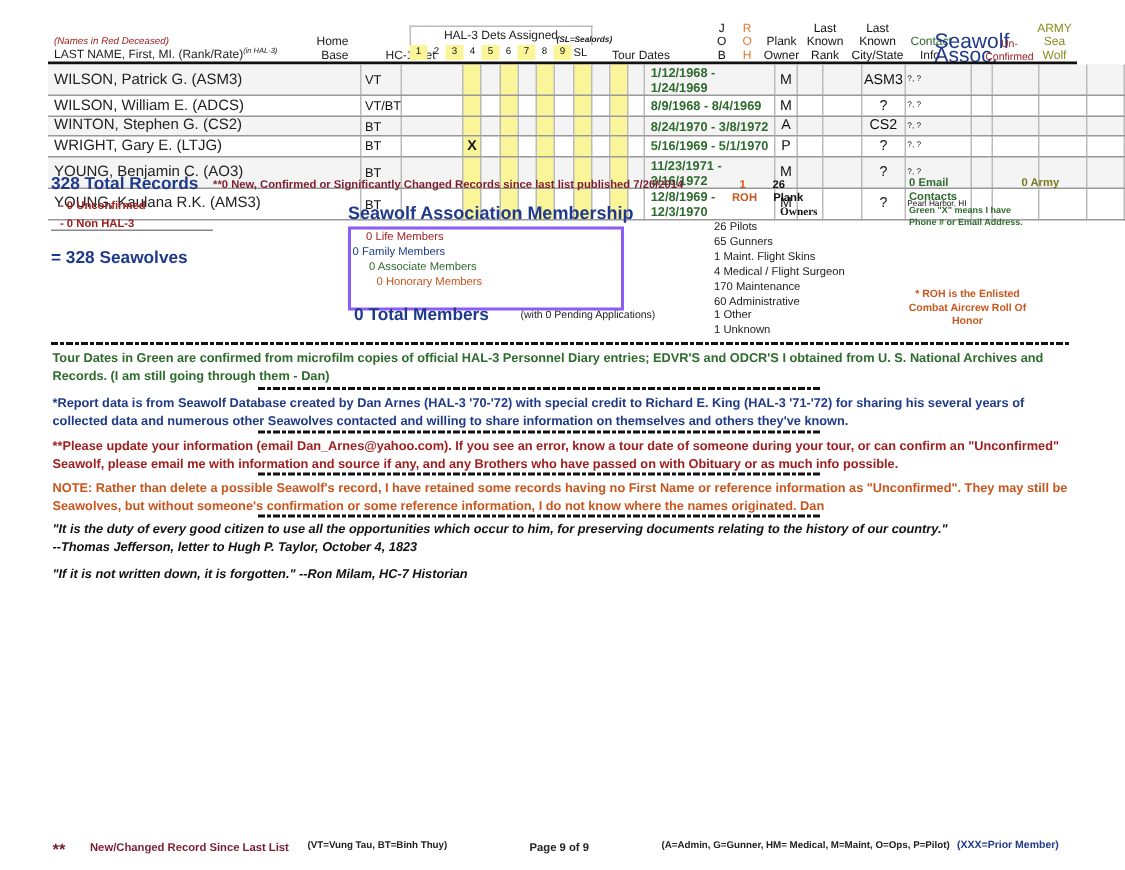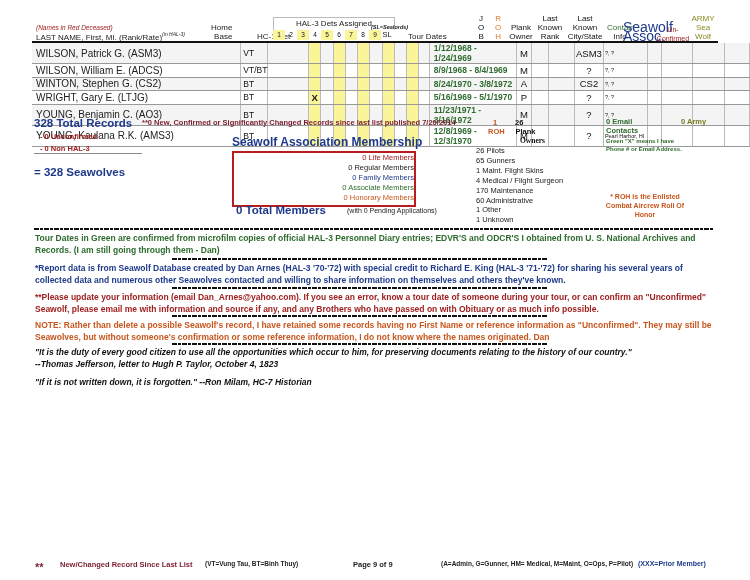--- a/index.html
+++ b/index.html
@@ -257,23 +257,22 @@
 </table>
 
 <div class="abs" style="left:34px;top:117px;font-size:11.5px;font-weight:bold;color:#1f3a8a;">328 Total Records</div>
 <div class="abs" style="left:142px;top:118px;font-size:7.5px;font-weight:bold;color:#7a1e2e;">**0 New, Confirmed or Significantly Changed Records since last list published 7/20/2014</div>
 <div class="abs" style="left:40px;top:132px;font-size:7.5px;font-weight:bold;color:#a02020;">- 0 Unconfirmed</div>
 <div class="abs" style="left:40px;top:144px;font-size:7.5px;font-weight:bold;color:#a02020;">- 0 Non HAL-3</div>
 <div class="abs" style="left:34px;top:153px;width:108px;height:1px;background:#888;"></div>
 <div class="abs" style="left:34px;top:166px;font-size:11.5px;font-weight:bold;color:#1f3a8a;">= 328 Seawolves</div>
 
 <div class="abs" style="left:232px;top:135px;font-size:12px;font-weight:bold;color:#1f3a8a;">Seawolf Association Membership</div>
-<div class="abs" style="left:232px;top:151px;width:180px;height:52px;border:2px solid #b91c1c;font-size:7.5px;line-height:10px;text-align:right;">
+<div class="abs" style="left:232px;top:151px;width:180px;height:52px;border:2px solid #8b5cf6;font-size:7.5px;line-height:10px;">
   <div style="padding-left:10px;color:#a02020;">0 Life Members</div>
-  <div style="padding-left:9px;color:#222;">0 Regular Members</div>
   <div style="padding-left:1px;color:#1f3a8a;">0 Family Members</div>
   <div style="padding-left:12px;color:#2e6b2e;">0 Associate Members</div>
   <div style="padding-left:17px;color:#c8561e;">0 Honorary Members</div>
 </div>
 <div class="abs" style="left:236px;top:204px;font-size:11.5px;font-weight:bold;color:#1f3a8a;">0 Total Members</div>
 <div class="abs" style="left:347px;top:207px;font-size:7px;color:#222;">(with 0 Pending Applications)</div>
 
 <div class="abs" style="left:493px;top:118px;font-size:7.5px;font-weight:bold;color:#c8561e;">1</div>
 <div class="abs" style="left:488px;top:127px;font-size:7.5px;font-weight:bold;color:#c8561e;">ROH</div>
 <div class="abs" style="left:515px;top:118px;font-size:7.5px;font-weight:bold;">26</div>

